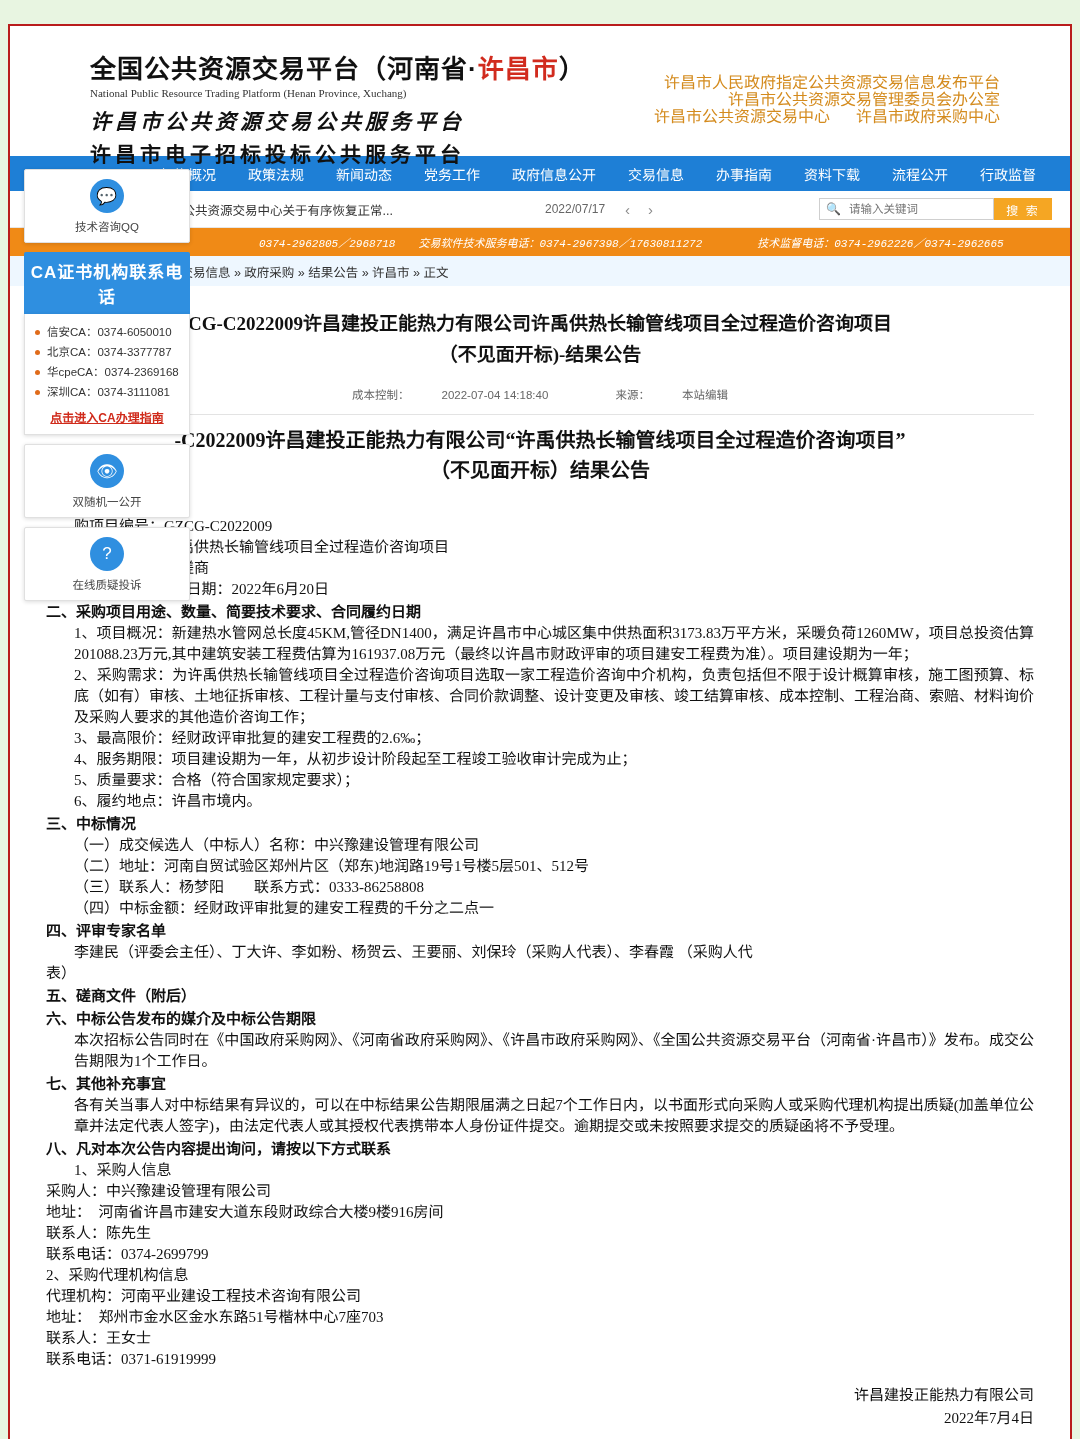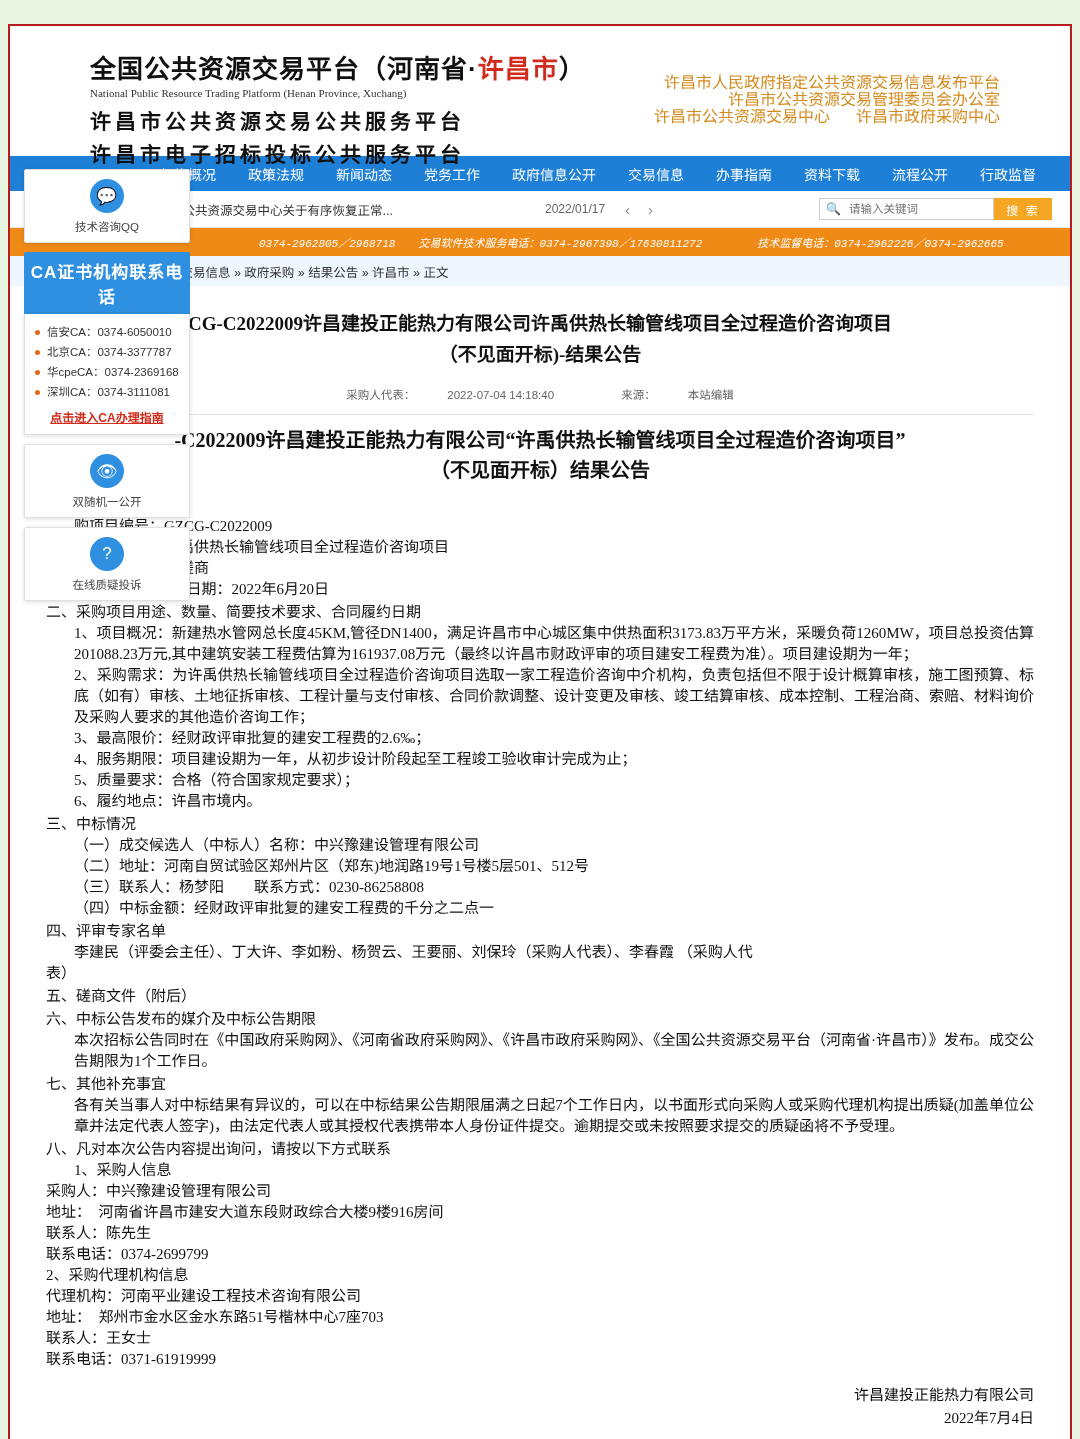--- a/index.html
+++ b/index.html
@@ -15,21 +15,21 @@
     position:absolute; left:8px; top:24px; width:1064px; height:1423px;
     background:#ffffff; border:2px solid #b91c1c;
   }
 
   
   .header { position:relative; height:130px; background:#fff; }
   .hd-left { position:absolute; left:80px; top:22px; }
   .hd-title1 { font-size:26px; font-weight:bold; letter-spacing:1px; color:#111; }
   .hd-title1 .red { color:#d12b1e; }
   .hd-title2 { font-size:11px; color:#333; margin-top:2px; font-family:"Liberation Serif",serif; }
-  .hd-title3 { font-size:21px; font-weight:bold; letter-spacing:4px; color:#111; margin-top:6px; }
+  .hd-title3 { font-size:21px; font-weight:bold; letter-spacing:4px; color:#111; margin-top:6px;font-style:italic; }
   .hd-title4 { font-size:21px; font-weight:bold; letter-spacing:4px; color:#111; margin-top:3px; }
   .hd-right { position:absolute; right:70px; top:48px; text-align:right; }
   .hd-right div { color:#d48b1e; font-size:16px; line-height:17px; font-family:"Liberation Serif",serif; }
   .hd-right .row2 span { margin-left:26px; }
 
   
   .nav {
     height:35px; background:#1e7fd6;
     display:flex; align-items:center; padding-left:150px;
     color:#fff; font-size:14px;
@@ -87,21 +87,21 @@
     text-align:center; font-size:11.5px; color:#666; margin:16px 0 10px 0;
     border-bottom:1px solid #e3e3e3; padding-bottom:12px;
   }
   .art-meta span { margin:0 16px; }
 
   .doc { font-family:"Liberation Serif","DejaVu Serif",serif; font-size:15px; color:#111; line-height:21px; }
   .doc-title {
     text-align:center; font-size:20px; font-weight:bold; line-height:30px; margin:6px 0 10px 0;
   }
   .doc-title .l2 { display:block; }
-  .sec { font-weight:normal; margin-top:2px; }
+  .sec { font-weight:bold; margin-top:2px; }
   .p { margin:0; text-indent:0; }
   .ind1 { padding-left:28px; }
   .just { text-align:justify; }
   .sign { margin-top:14px; text-align:right; line-height:23px; }
 
   
   .side { position:absolute; left:14px; top:143px; width:166px; z-index:40; }
   .card {
     background:#fff; border:1px solid #e0e0e0; box-shadow:0 1px 4px rgba(0,0,0,.14);
     border-radius:2px; margin-bottom:9px; text-align:center; padding:9px 0 8px 0;
@@ -154,21 +154,21 @@
     <div class="item">政府信息公开</div>
     <div class="item">交易信息</div>
     <div class="item">办事指南</div>
     <div class="item">资料下载</div>
     <div class="item">流程公开</div>
     <div class="item">行政监督</div>
   </div>
 
   <div class="noticebar">
     <div class="nb-text">州公共资源交易中心关于有序恢复正常...</div>
-    <div class="nb-date">2022/01/17</div>
+    <div class="nb-date">2022/07/17</div>
     <div class="nb-arrows">‹›</div>
     <div class="search-wrap">
       <div class="search-box">
         <span class="mag">🔍</span>
         <input type="text" placeholder="请输入关键词" style="">
       </div>
       <button class="search-btn">搜 索</button>
     </div>
   </div>
 
@@ -181,21 +181,21 @@
   <div class="crumbbar">
     <div class="crumb">» 交易信息 » 政府采购 » 结果公告 » 许昌市 » 正文</div>
   </div>
 
   <div class="article">
     <div class="art-title">
       <span>CG-C2022009许昌建投正能热力有限公司许禹供热长输管线项目全过程造价咨询项目</span><br>
       <span>（不见面开标)-结果公告</span>
     </div>
     <div class="art-meta">
-      <span><span>采购人代表：</span><span>2022-07-04 14:18:40</span></span>
+      <span><span>成本控制：</span><span>2022-07-04 14:18:40</span></span>
       <span><span>来源：</span><span>本站编辑</span></span>
     </div>
 
     <div class="doc">
       <div class="doc-title">
         <span>-C2022009许昌建投正能热力有限公司“许禹供热长输管线项目全过程造价咨询项目”</span>
         <span class="l2">（不见面开标）结果公告</span>
       </div>
 
       <div class="sec">、项目基本情况</div>
@@ -208,21 +208,21 @@
       <p class="p just ind1">1、项目概况：新建热水管网总长度45KM,管径DN1400，满足许昌市中心城区集中供热面积3173.83万平方米，采暖负荷1260MW，项目总投资估算201088.23万元,其中建筑安装工程费估算为161937.08万元（最终以许昌市财政评审的项目建安工程费为准）。项目建设期为一年；</p>
       <p class="p just ind1">2、采购需求：为许禹供热长输管线项目全过程造价咨询项目选取一家工程造价咨询中介机构，负责包括但不限于设计概算审核，施工图预算、标底（如有）审核、土地征拆审核、工程计量与支付审核、合同价款调整、设计变更及审核、竣工结算审核、成本控制、工程治商、索赔、材料询价及采购人要求的其他造价咨询工作；</p>
       <p class="p ind1">3、最高限价：经财政评审批复的建安工程费的2.6‰；</p>
       <p class="p ind1">4、服务期限：项目建设期为一年，从初步设计阶段起至工程竣工验收审计完成为止；</p>
       <p class="p ind1">5、质量要求：合格（符合国家规定要求）；</p>
       <p class="p ind1">6、履约地点：许昌市境内。</p>
 
       <div class="sec">三、中标情况</div>
       <p class="p ind1">（一）成交候选人（中标人）名称：中兴豫建设管理有限公司</p>
       <p class="p ind1">（二）地址：河南自贸试验区郑州片区（郑东)地润路19号1号楼5层501、512号</p>
-      <p class="p ind1">（三）联系人：杨梦阳　　联系方式：0230-86258808</p>
+      <p class="p ind1">（三）联系人：杨梦阳　　联系方式：0333-86258808</p>
       <p class="p ind1">（四）中标金额：经财政评审批复的建安工程费的千分之二点一</p>
 
       <div class="sec">四、评审专家名单</div>
       <p class="p ind1">李建民（评委会主任）、丁大许、李如粉、杨贺云、王要丽、刘保玲（采购人代表）、李春霞 （采购人代</p>
       <p class="p">表）</p>
 
       <div class="sec">五、磋商文件（附后）</div>
 
       <div class="sec">六、中标公告发布的媒介及中标公告期限</div>
       <p class="p just ind1">本次招标公告同时在《中国政府采购网》、《河南省政府采购网》、《许昌市政府采购网》、《全国公共资源交易平台（河南省·许昌市）》发布。成交公告期限为1个工作日。</p>

